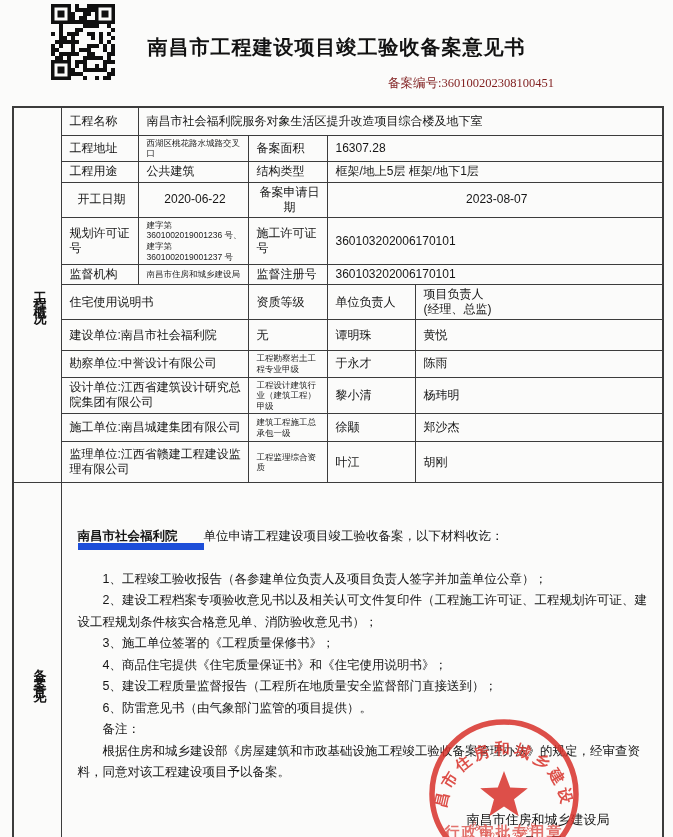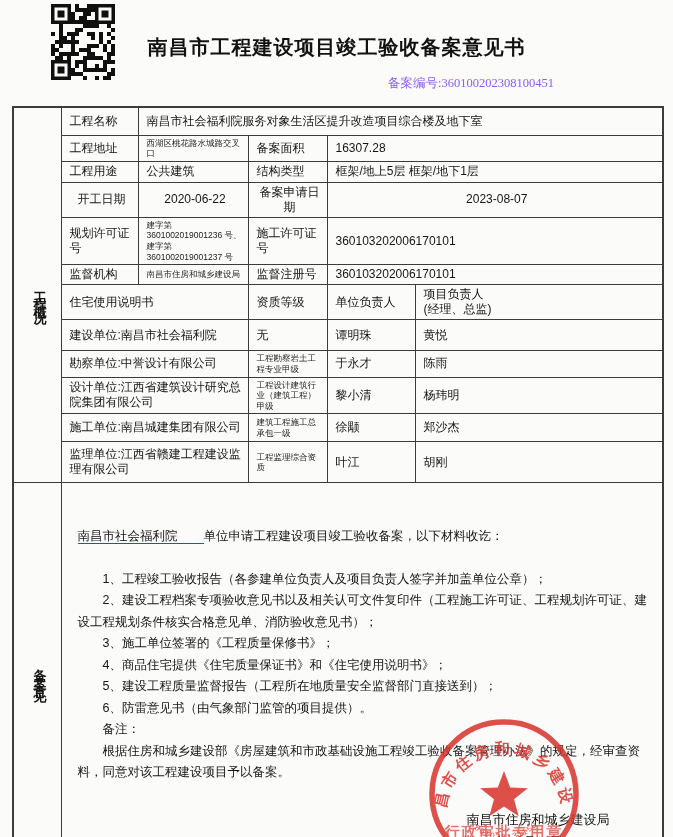--- a/index.html
+++ b/index.html
@@ -9,21 +9,21 @@
     background:#fbfbfa;
     font-family:"Liberation Sans","DejaVu Sans",sans-serif;
     color:#1d1d1d;overflow:hidden;
   }
   .qr{position:absolute;left:50px;top:4px;}
   .doc-title{
     position:absolute;left:0;right:0;top:34px;text-align:center;
     font-size:20px;font-weight:bold;letter-spacing:1px;color:#121212;
   }
   .filing-no{
-    position:absolute;left:388px;top:75px;font-size:12.5px;color:#8b5cf6;
+    position:absolute;left:388px;top:75px;font-size:12.5px;color:#7f1d1d;
     font-family:"Liberation Serif","DejaVu Serif",serif;
   }
   table.main{
     position:absolute;left:12px;top:106px;width:650px;
     border-collapse:collapse;table-layout:fixed;
     font-size:12px;color:#151515;
   }
   table.main td{
     border:1px solid #3c3c3c;padding:2px 4px 2px 8px;
     vertical-align:middle;white-space:pre-line;line-height:1.25;
@@ -34,21 +34,21 @@
     writing-mode:vertical-rl;text-orientation:upright;
     text-align:center;letter-spacing:7px;font-weight:bold;
     font-size:13px;padding:2px;
   }
   td.small{font-size:8.5px;line-height:1.35;color:#222;}
   td.num{font-family:"Liberation Sans","DejaVu Sans",sans-serif;}
   .opinion-cell{position:relative;vertical-align:top !important;padding:6px 10px 4px 16px !important;}
   .opinion-text{font-size:12.5px;line-height:1.72;color:#151515;}
   .opinion-text p{margin:0;}
   .opinion-text p.item{text-indent:2em;}
-  .u{border-bottom:1px solid #1d4ed8;padding-right:26px;font-weight:normal;}
+  .u{border-bottom:7px solid #1d4ed8;padding-right:26px;font-weight:bold;}
   .sig-block{
     position:absolute;left:405px;top:326px;z-index:1;
     font-size:13px;line-height:22px;color:#111;white-space:nowrap;
   }
   .seal{position:absolute;left:365px;top:234px;z-index:2;opacity:.85;}
 </style>
 </head>
 <body>
 
 <div class="page">

